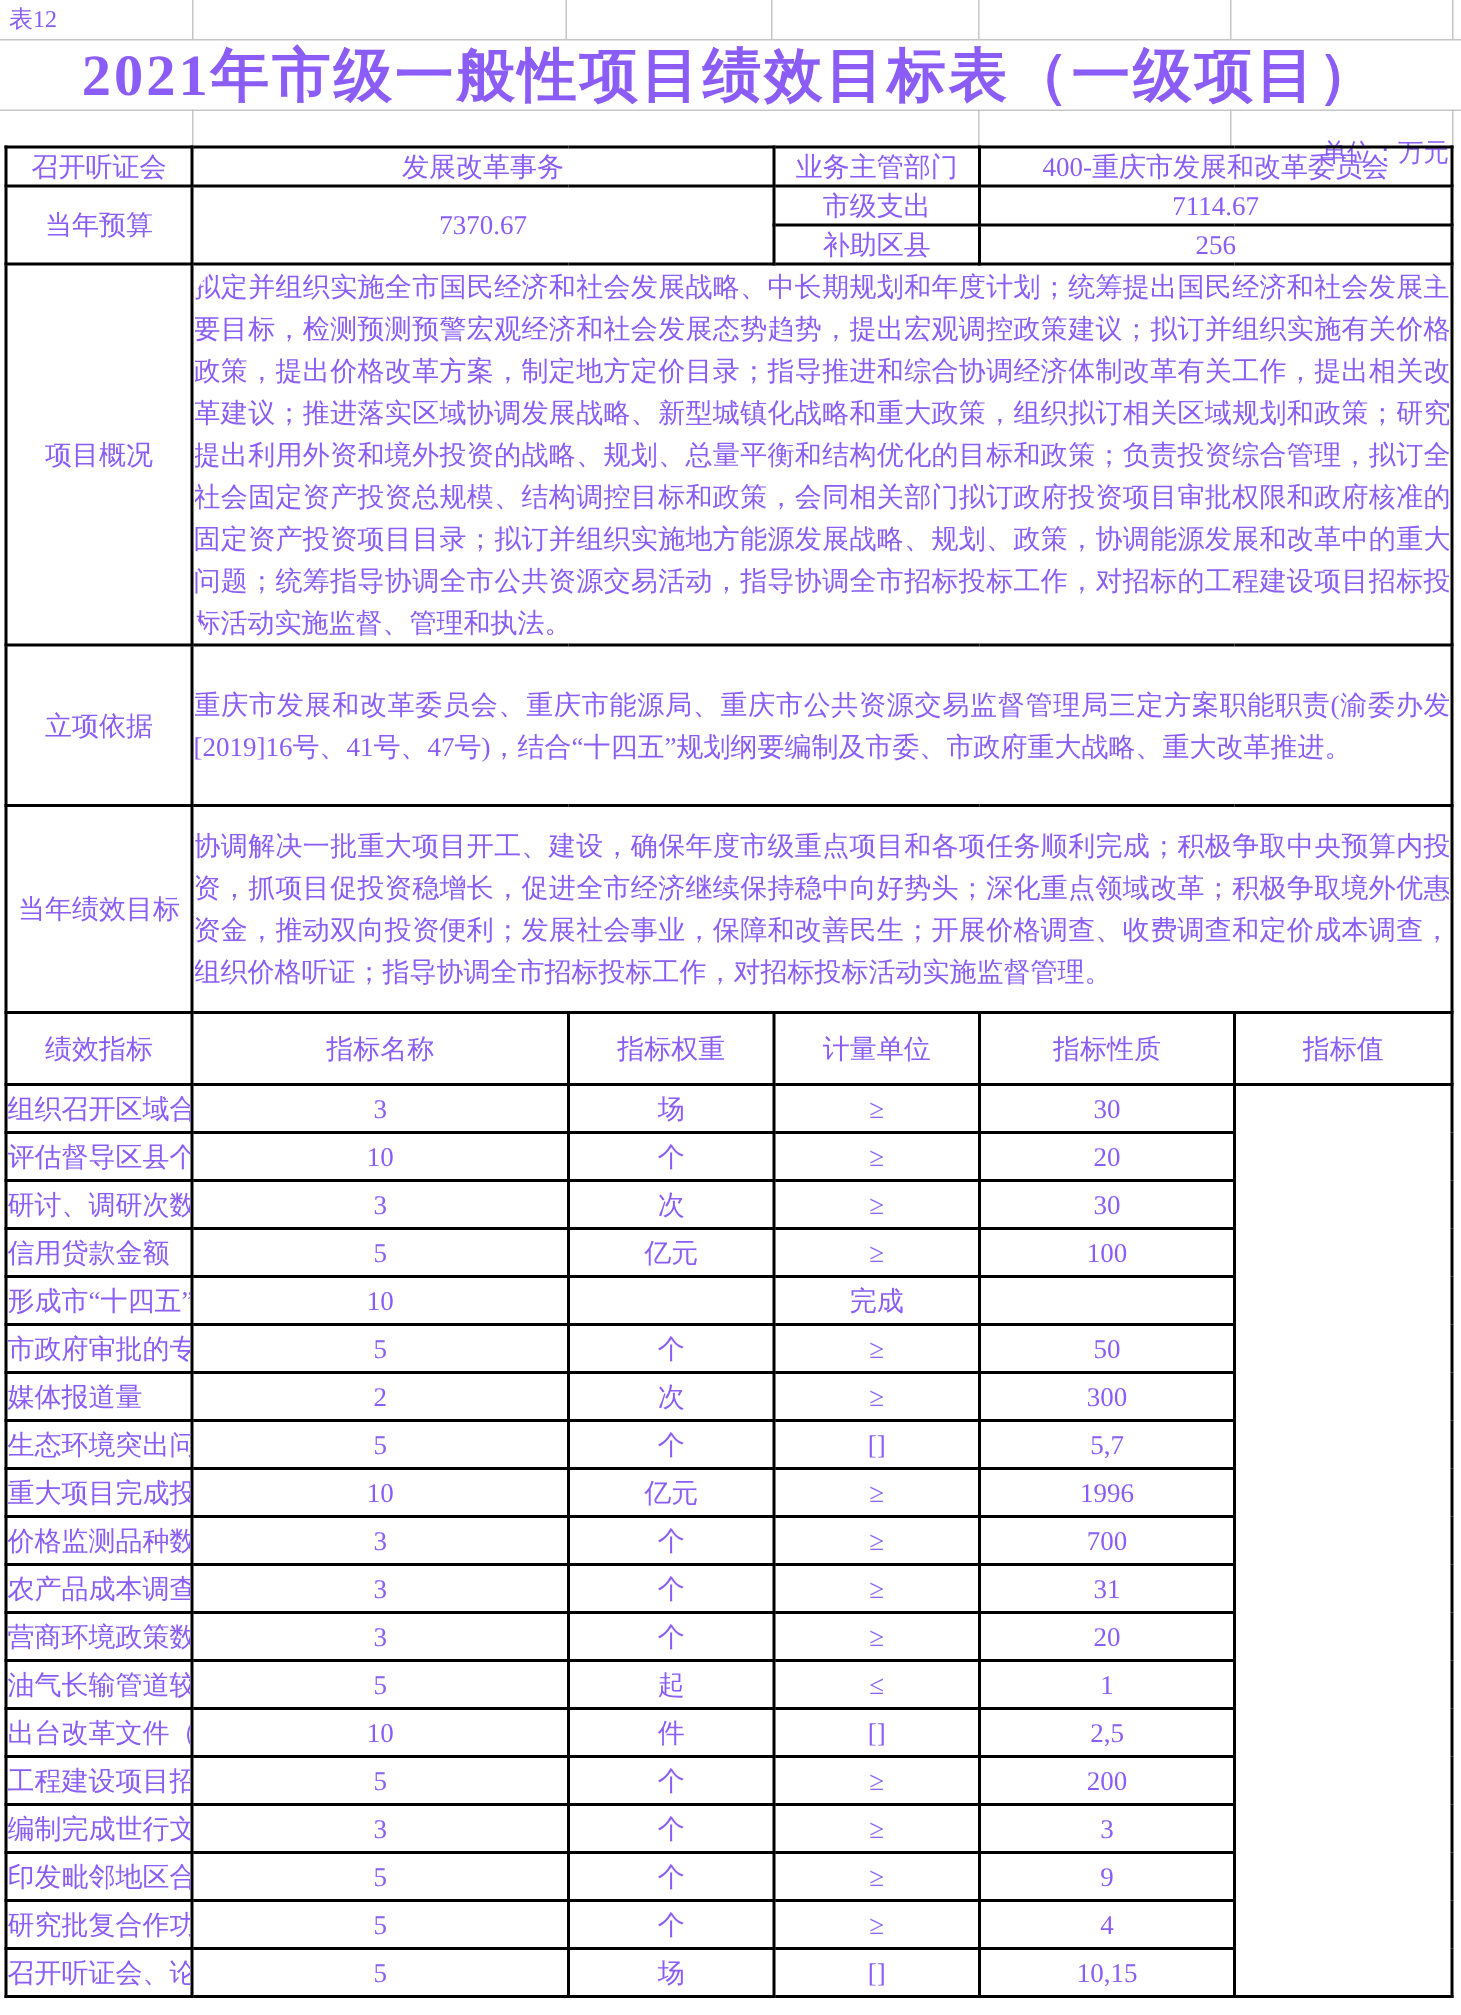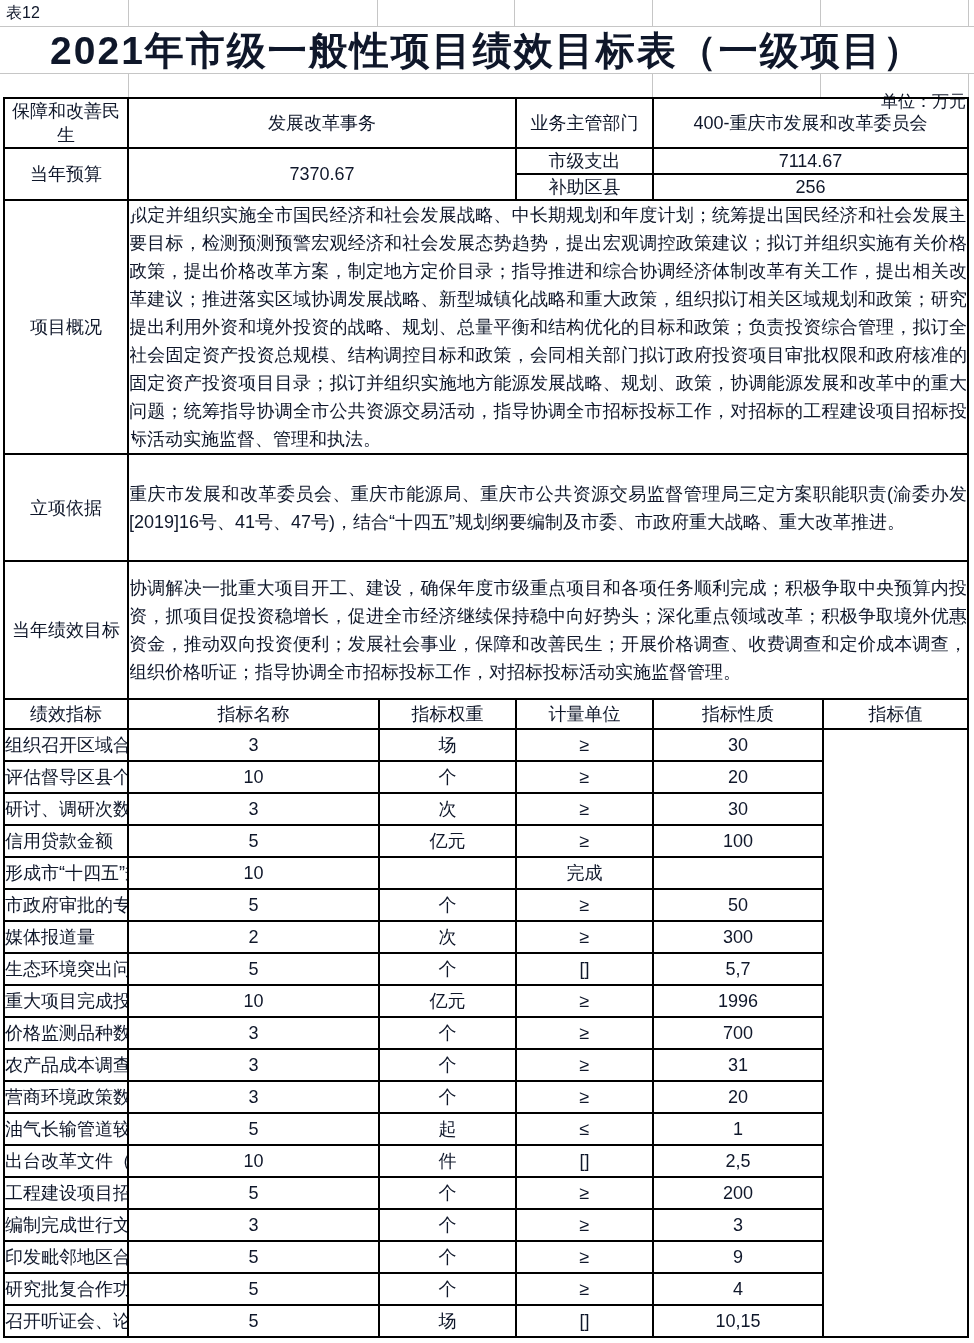--- a/index.html
+++ b/index.html
@@ -1,18 +1,18 @@
 <!DOCTYPE html>
 <html><head>
 <meta charset="utf-8">
 <style>
   html,body{margin:0;padding:0;background:#fff;}
   .page{
-    position:relative;width:974px;height:1343px;background:#fff;color:#0f172a;
-    font-family:Liberation Sans, sans-serif;overflow:hidden;
+    position:relative;width:974px;height:1343px;background:#fff;color:#8b5cf6;
+    font-family:Liberation Serif, serif;overflow:hidden;
   }
   .vline{position:absolute;width:1px;background:#c6c6c6;}
   .hline{position:absolute;height:1px;background:#c6c6c6;left:0;width:974px;}
   .sheet-tag{position:absolute;left:6px;top:3px;font-size:16px;}
   .doc-title{
     position:absolute;left:0;top:27px;width:974px;height:48px;line-height:48px;
     text-align:center;font-size:39px;font-weight:bold;letter-spacing:2px;white-space:nowrap;
   }
   .unit-note{position:absolute;right:8px;top:90px;font-size:17px;}
   table.main{
@@ -56,21 +56,21 @@
       <col style="width:124px">
         <col style="width:251px">
         <col style="width:137px">
       <col style="width:137px">
         <col style="width:170px">
         <col style="width:145px">
     </colgroup>
 
     <tbody>
         <tr style="height:26px">
-      <td class="lbl">保障和改善民生</td>
+      <td class="lbl">召开听证会</td>
       <td class="ctr" colspan="2">发展改革事务</td>
       <td class="ctr">业务主管部门</td>
       <td class="ctr" colspan="2">400-重庆市发展和改革委员会</td>
     </tr>
 
     <tr style="height:25px">
       <td class="lbl" rowspan="2">当年预算</td>
       <td class="ctr" colspan="2" rowspan="2">7370.67</td>
       <td class="ctr">市级支出</td>
       <td class="ctr" colspan="2">7114.67</td>
@@ -88,21 +88,21 @@
     <tr style="height:107px">
       <td class="lbl">立项依据</td>
       <td class="para" colspan="5">重庆市发展和改革委员会、重庆市能源局、重庆市公共资源交易监督管理局三定方案职能职责(渝委办发[2019]16号、41号、47号)，结合“十四五”规划纲要编制及市委、市政府重大战略、重大改革推进。</td>
     </tr>
 
     <tr style="height:138px">
       <td class="lbl">当年绩效目标</td>
       <td class="para" colspan="5">协调解决一批重大项目开工、建设，确保年度市级重点项目和各项任务顺利完成；积极争取中央预算内投资，抓项目促投资稳增长，促进全市经济继续保持稳中向好势头；深化重点领域改革；积极争取境外优惠资金，推动双向投资便利；发展社会事业，保障和改善民生；开展价格调查、收费调查和定价成本调查，组织价格听证；指导协调全市招标投标工作，对招标投标活动实施监督管理。</td>
     </tr>
 
-    <tr style="height:30px">
+    <tr style="height:48px">
       <td class="lbl" rowspan="20">绩效指标</td>
       <td class="ctr">指标名称</td>
       <td class="ctr">指标权重</td>
       <td class="ctr">计量单位</td>
       <td class="ctr">指标性质</td>
       <td class="ctr">指标值</td>
     </tr>
     </tbody>
       <tbody>
         <tr class="ind">

